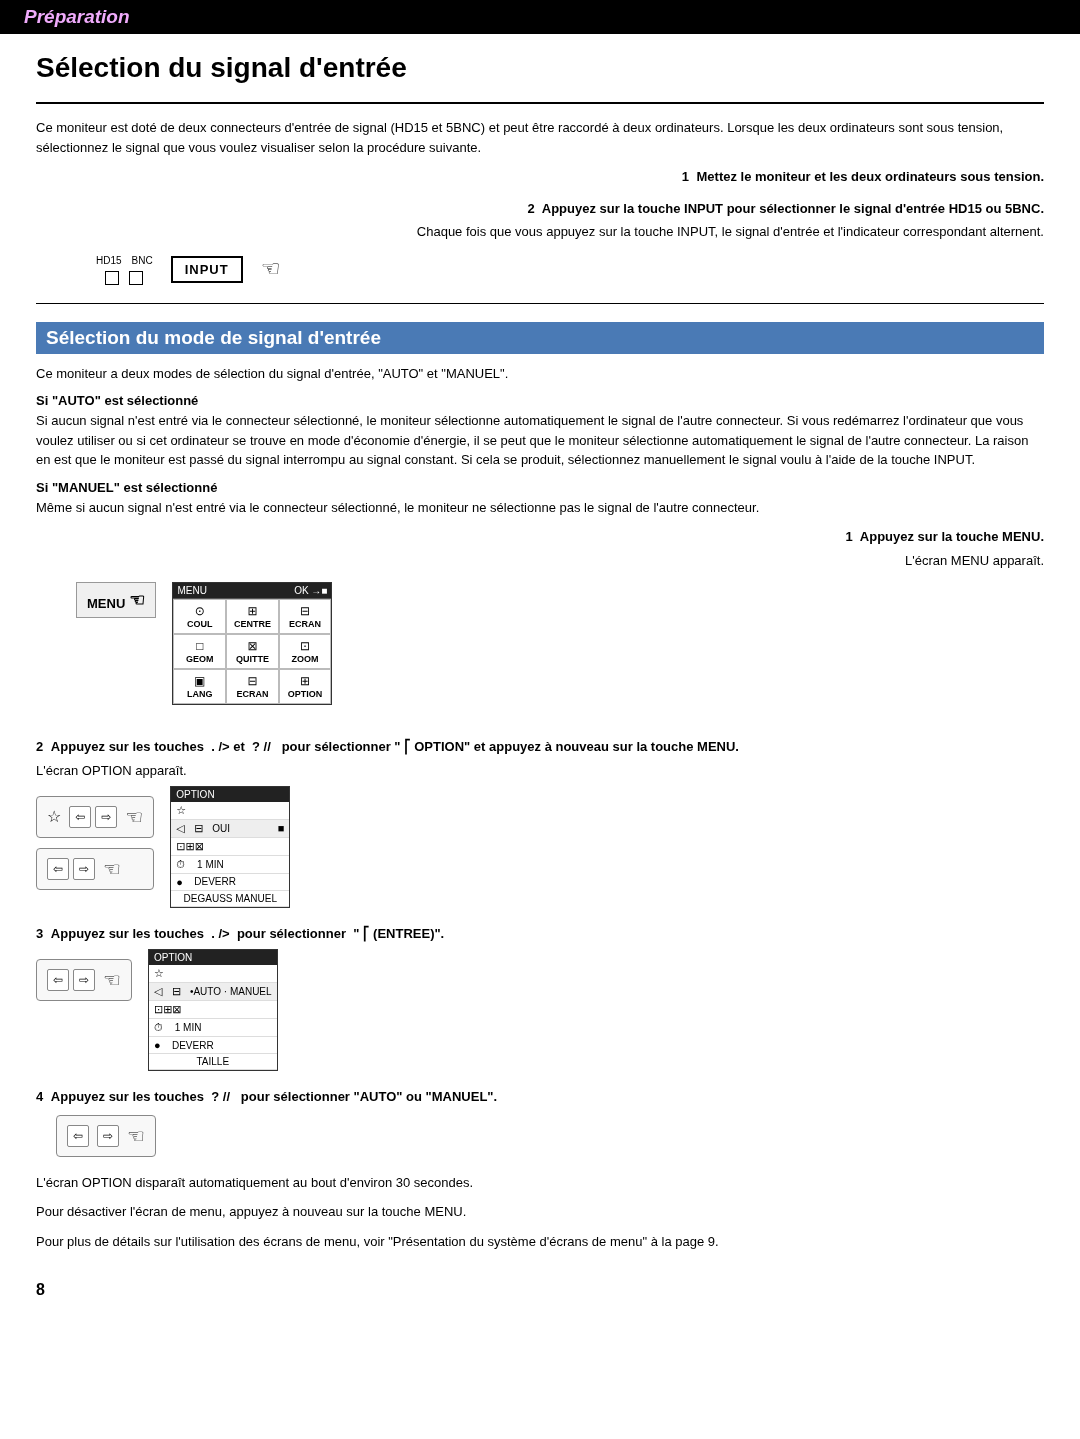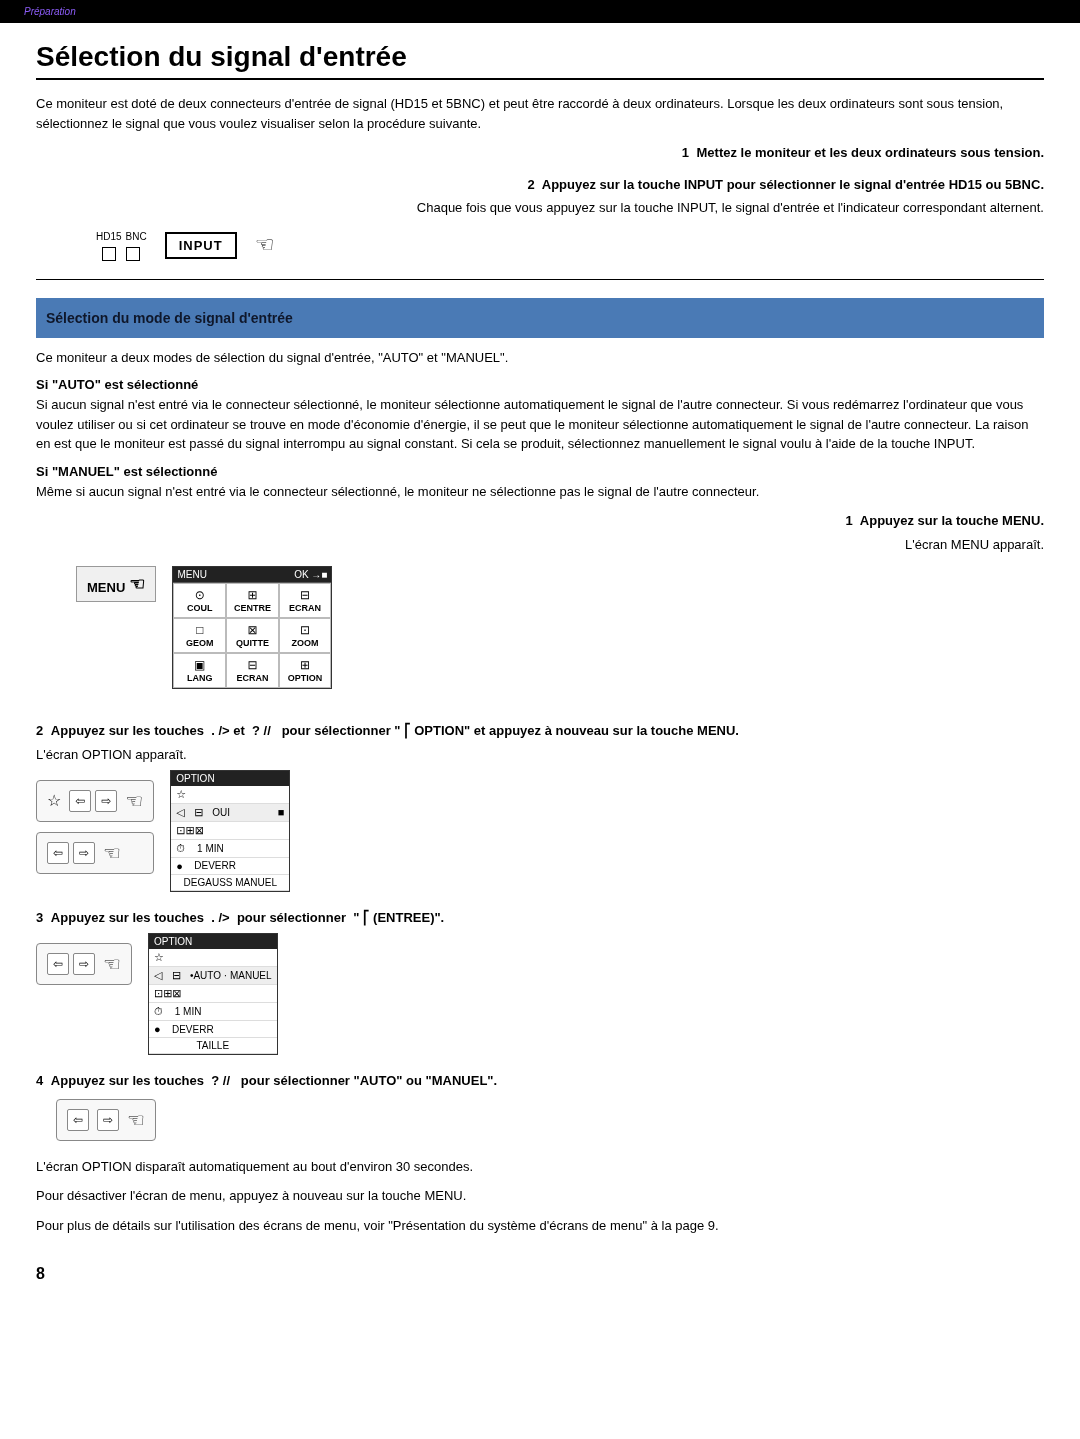--- a/index.html
+++ b/index.html
@@ -9,38 +9,38 @@
       background: #fff;
       color: #000;
       width: 1080px;
       min-height: 1439px;
       padding: 0;
     }
 
     
     .header-bar {
       background: #000;
-      color: #8b5cf6;
+      color: #f0abfc;
       font-style: italic;
-      font-weight: normal;
-      font-size: 10px;
+      font-weight: bold;
+      font-size: 19px;
       padding: 6px 24px;
       margin-bottom: 18px;
     }
 
     .page-content {
       padding: 0 36px 40px 36px;
     }
 
     
     .main-title {
       font-size: 28px;
       font-weight: bold;
       border-bottom: 2.5px solid #000;
-      padding-bottom: 5px;
+      padding-bottom: 18px;
       margin-bottom: 14px;
     }
 
     
     .two-col {
       display: flex;
       gap: 32px;
       flex-direction: column;
     }
 
@@ -64,24 +64,24 @@
       line-height: 1.5;
     }
     .step-body {
       margin-left: 0;
       line-height: 1.5;
     }
 
     
     .sub-section-title {
       background: #4a7ab5;
-      color: #0f172a;
-      font-weight: bold;
-      font-size: 14px;
-      padding: 12px 10px;
+      color: #ffffff;
+      font-weight: bold;
+      font-size: 19px;
+      padding: 5px 10px;
       margin: 18px 0 10px 0;
     }
 
     .sub-heading {
       font-weight: bold;
       margin: 10px 0 3px 0;
     }
 
     
     .input-diagram {
@@ -90,21 +90,21 @@
       gap: 18px;
       margin: 12px 0 18px 60px;
     }
     .hd15-bnc {
       font-size: 11px;
       text-align: center;
       line-height: 1.4;
     }
     .hd15-bnc .labels {
       display: flex;
-      gap: 4px;
+      gap: 10px;
       font-size: 10px;
       margin-bottom: 3px;
     }
     .hd15-bnc .squares {
       display: flex;
       gap: 10px;
       justify-content: center;
     }
     .sq {
       width: 14px;

